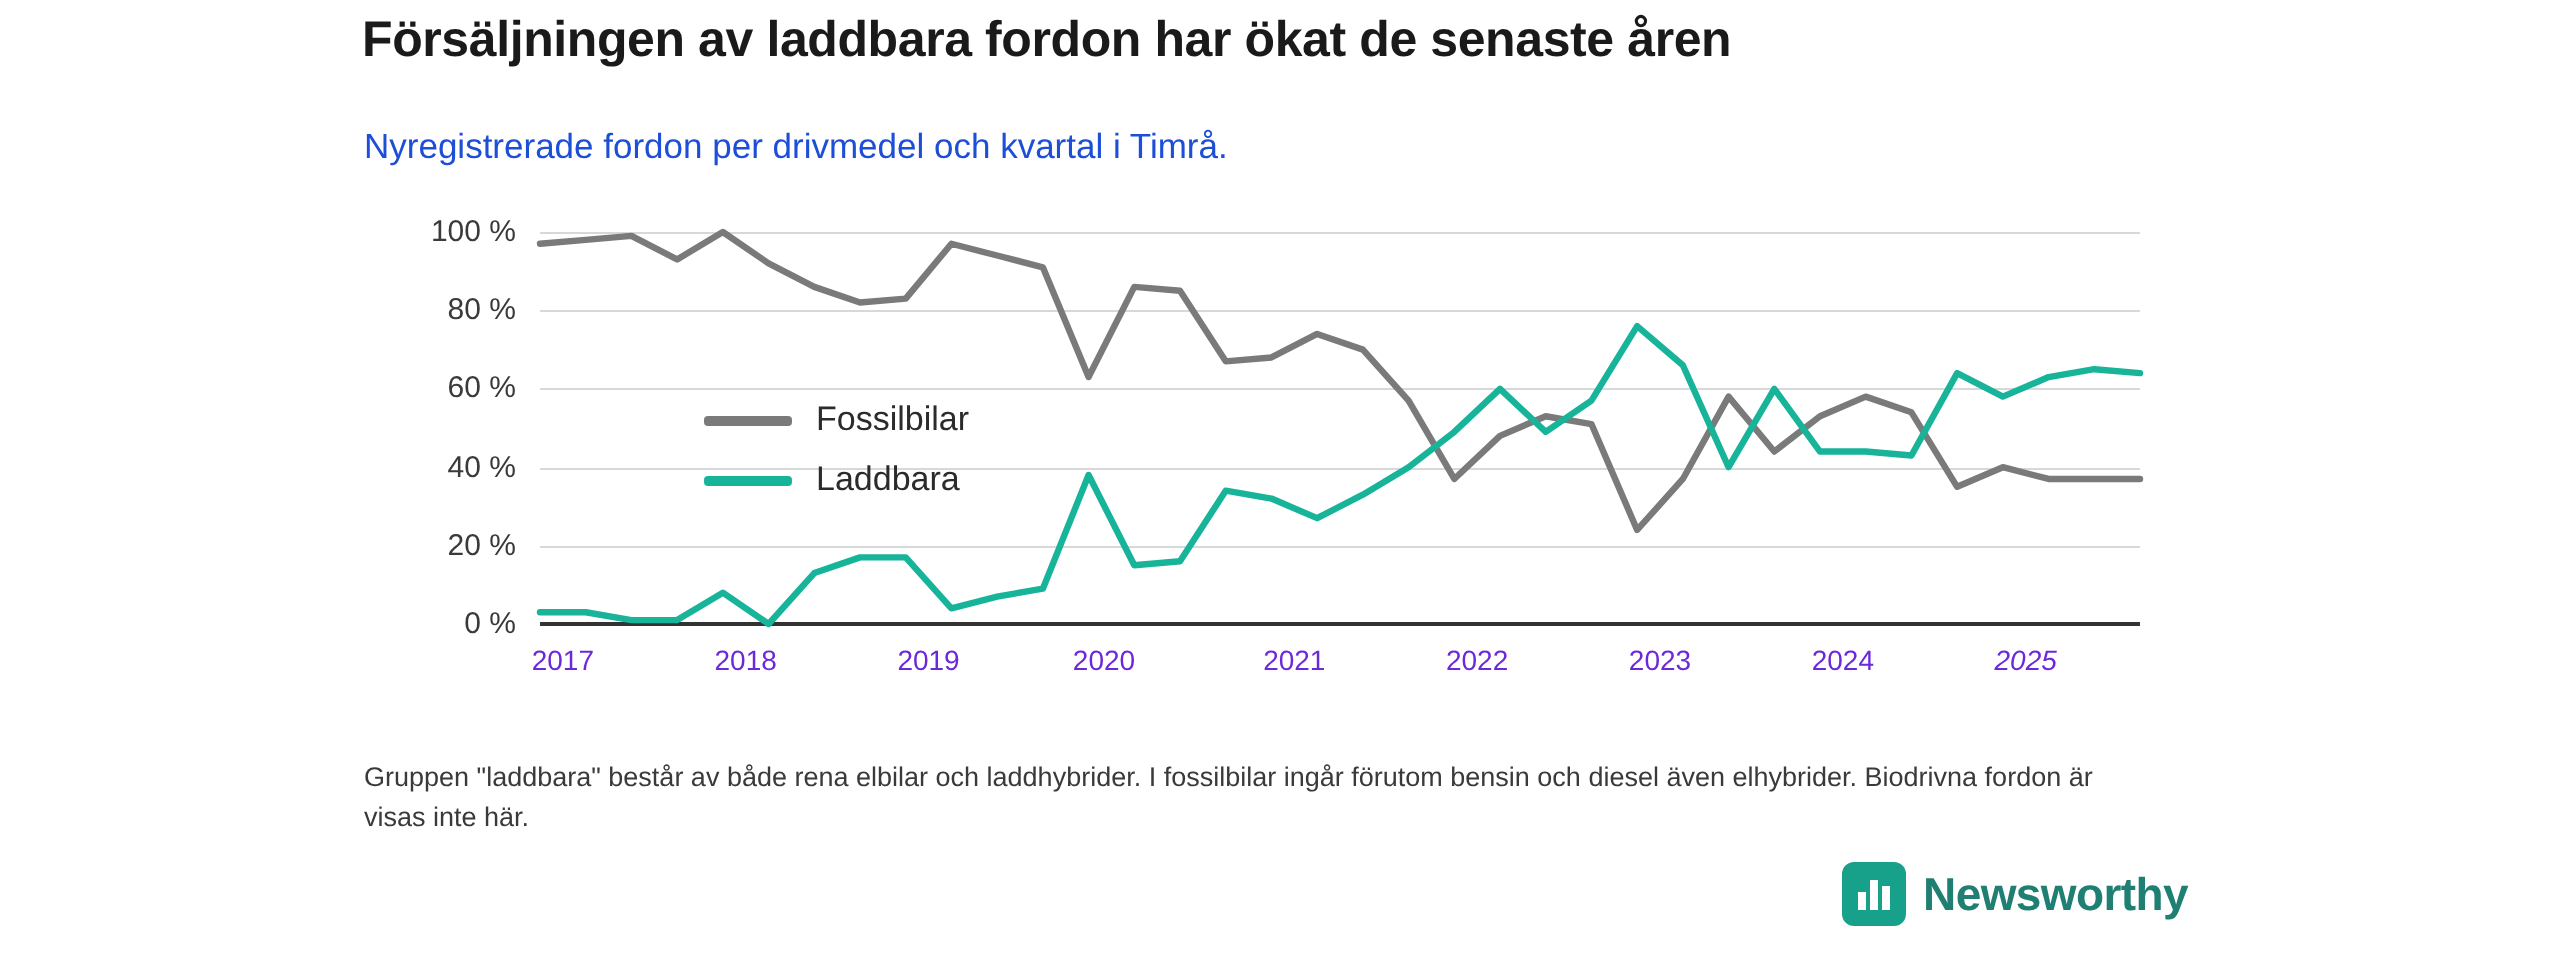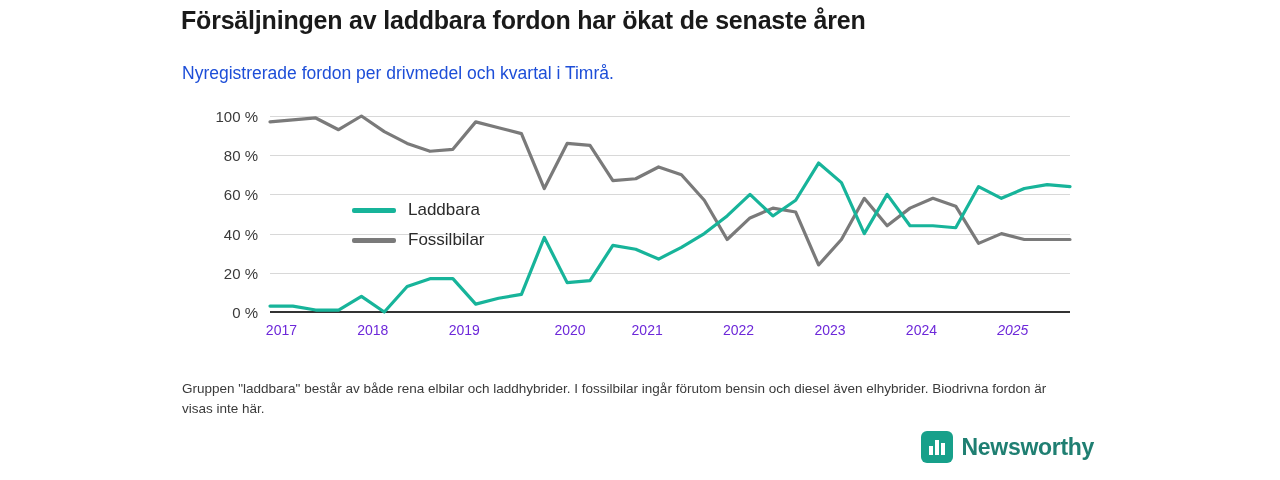--- a/index.html
+++ b/index.html
@@ -173,40 +173,40 @@
           <div class="ylabel" style="top: 156.8px;">20 %</div>
           <div class="ylabel" style="top: 117.6px;">40 %</div>
           <div class="ylabel" style="top: 78.4px;">60 %</div>
           <div class="ylabel" style="top: 39.2px;">80 %</div>
           <div class="ylabel" style="top: 0px;">100 %</div>
         </div>
       <div id="xlabel-holder">
           <div class="xlabel" style="left: 11.4286px;">2017</div>
           <div class="xlabel" style="left: 102.857px;">2018</div>
           <div class="xlabel" style="left: 194.286px;">2019</div>
-          <div class="xlabel" style="left: 300px;">2020</div>
+          <div class="xlabel" style="left: 282px;">2020</div>
           <div class="xlabel" style="left: 377.143px;">2021</div>
           <div class="xlabel" style="left: 468.571px;">2022</div>
           <div class="xlabel" style="left: 560px;">2023</div>
           <div class="xlabel" style="left: 651.429px;">2024</div>
           <div class="xlabel" style="left: 742.857px; font-style: italic;">2025</div>
         </div>
       <svg class="lines" id="lines-svg" width="800" height="196" viewBox="0 0 800 196">
           <path d="M0.00,5.88 L22.86,3.92 L45.71,1.96 L68.57,13.72 L91.43,0.00 L114.29,15.68 L137.14,27.44 L160.00,35.28 L182.86,33.32 L205.71,5.88 L228.57,11.76 L251.43,17.64 L274.29,72.52 L297.14,27.44 L320.00,29.40 L342.86,64.68 L365.71,62.72 L388.57,50.96 L411.43,58.80 L434.29,84.28 L457.14,123.48 L480.00,101.92 L502.86,92.12 L525.71,96.04 L548.57,148.96 L571.43,123.48 L594.29,82.32 L617.14,109.76 L640.00,92.12 L662.86,82.32 L685.71,90.16 L708.57,127.40 L731.43,117.60 L754.29,123.48 L777.14,123.48 L800.00,123.48" fill="none" stroke="#7a7a7a" stroke-width="3.2" stroke-linejoin="round" stroke-linecap="round"></path>
           <path d="M0.00,190.12 L22.86,190.12 L45.71,194.04 L68.57,194.04 L91.43,180.32 L114.29,196.00 L137.14,170.52 L160.00,162.68 L182.86,162.68 L205.71,188.16 L228.57,182.28 L251.43,178.36 L274.29,121.52 L297.14,166.60 L320.00,164.64 L342.86,129.36 L365.71,133.28 L388.57,143.08 L411.43,131.32 L434.29,117.60 L457.14,99.96 L480.00,78.40 L502.86,99.96 L525.71,84.28 L548.57,47.04 L571.43,66.64 L594.29,117.60 L617.14,78.40 L640.00,109.76 L662.86,109.76 L685.71,111.72 L708.57,70.56 L731.43,82.32 L754.29,72.52 L777.14,68.60 L800.00,70.56" fill="none" stroke="#17b49a" stroke-width="3.2" stroke-linejoin="round" stroke-linecap="round"></path>
         </svg>
 
       <div class="legend">
         <div class="legend-row">
+          <span class="legend-swatch" id="sw0" style="background: rgb(122, 122, 122);"></span>
+          <span class="legend-text">Fossilbilar</span>
+        </div>
+        <div class="legend-row">
           <span class="legend-swatch" id="sw1" style="background: rgb(23, 180, 154);"></span>
           <span class="legend-text">Laddbara</span>
-        </div>
-        <div class="legend-row">
-          <span class="legend-swatch" id="sw0" style="background: rgb(122, 122, 122);"></span>
-          <span class="legend-text">Fossilbilar</span>
         </div>
       </div>
     </div>
   </div>
 
   <div class="footnote">Gruppen "laddbara" består av både rena elbilar och laddhybrider. I fossilbilar ingår förutom bensin och diesel även elhybrider. Biodrivna fordon är visas inte här.</div>
 
   <div class="brand">
     <span class="brand-mark">
       <i class="b1"></i>

